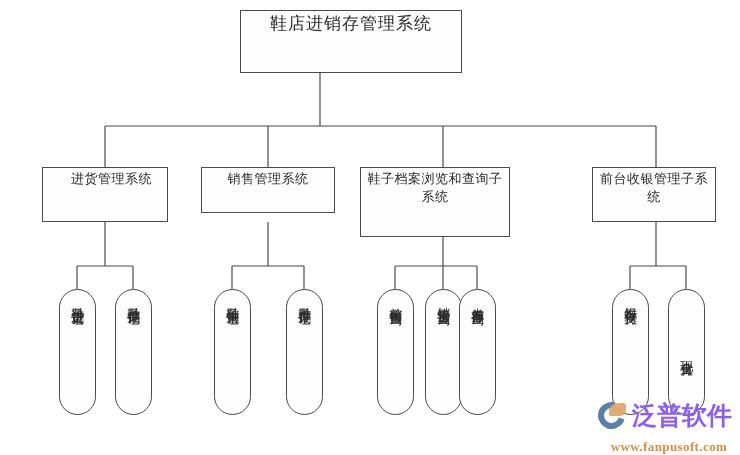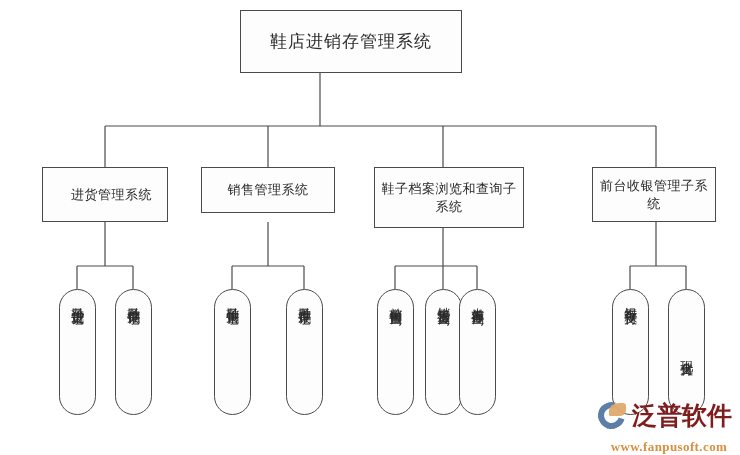--- a/index.html
+++ b/index.html
@@ -32,21 +32,20 @@
     fill: none;
   }
 
   .node {
     position: absolute;
     box-sizing: border-box;
     border: 1.2px solid #4a4a4a;
     background: #fdfdfd;
     color: #2b2b2b;
     display: flex;
-    align-items: center;
     justify-content: center;
     text-align: center;
   }
 
   .node-root {
     font-size: 17px;
     letter-spacing: 1px;
     line-height: 1.25;
     padding: 2px 6px;
   }
@@ -111,21 +110,21 @@
     top: 3px;
     width: 17px;
     height: 13px;
     background: #e0a96d;
     border-radius: 60% 20% 40% 10%;
     opacity: 0.95;
   }
   #watermark .wm-name {
     font-size: 25px;
     font-weight: bold;
-    color: #7f1d1d;
+    color: #8b5cf6;
     letter-spacing: 0px;
     line-height: 1;
     margin-left: 1px;
     white-space: nowrap;
   }
   #watermark .wm-url {
     font-family: "Liberation Serif", serif;
     font-size: 13px;
     font-weight: bold;
     color: #d98f3f;
@@ -177,21 +176,21 @@
   </div>
 
   <div class="node node-sub" style="left:42px; top:167px; width:126px; height:55px;padding-left:18px;">
     <span>进货管理系统</span>
   </div>
 
   <div class="node node-sub" style="left:201px; top:167px; width:134px; height:46px;">
     <span>销售管理系统</span>
   </div>
 
-  <div class="node node-sub" style="left:374px; top:167px; width:150px; height:61px;">
+  <div class="node node-sub" style="left:360px; top:167px; width:150px; height:70px;">
     <span>鞋子档案浏览和查询子系统</span>
   </div>
 
   <div class="node node-sub" style="left:592px; top:167px; width:124px; height:55px;">
     <span>前台收银管理子系统</span>
   </div>
 
   <div class="node node-leaf" style="left:59px; top:289px; width:37px; height:126px;">
     <span class="leaf-text">鞋子进货记录</span>
   </div>

